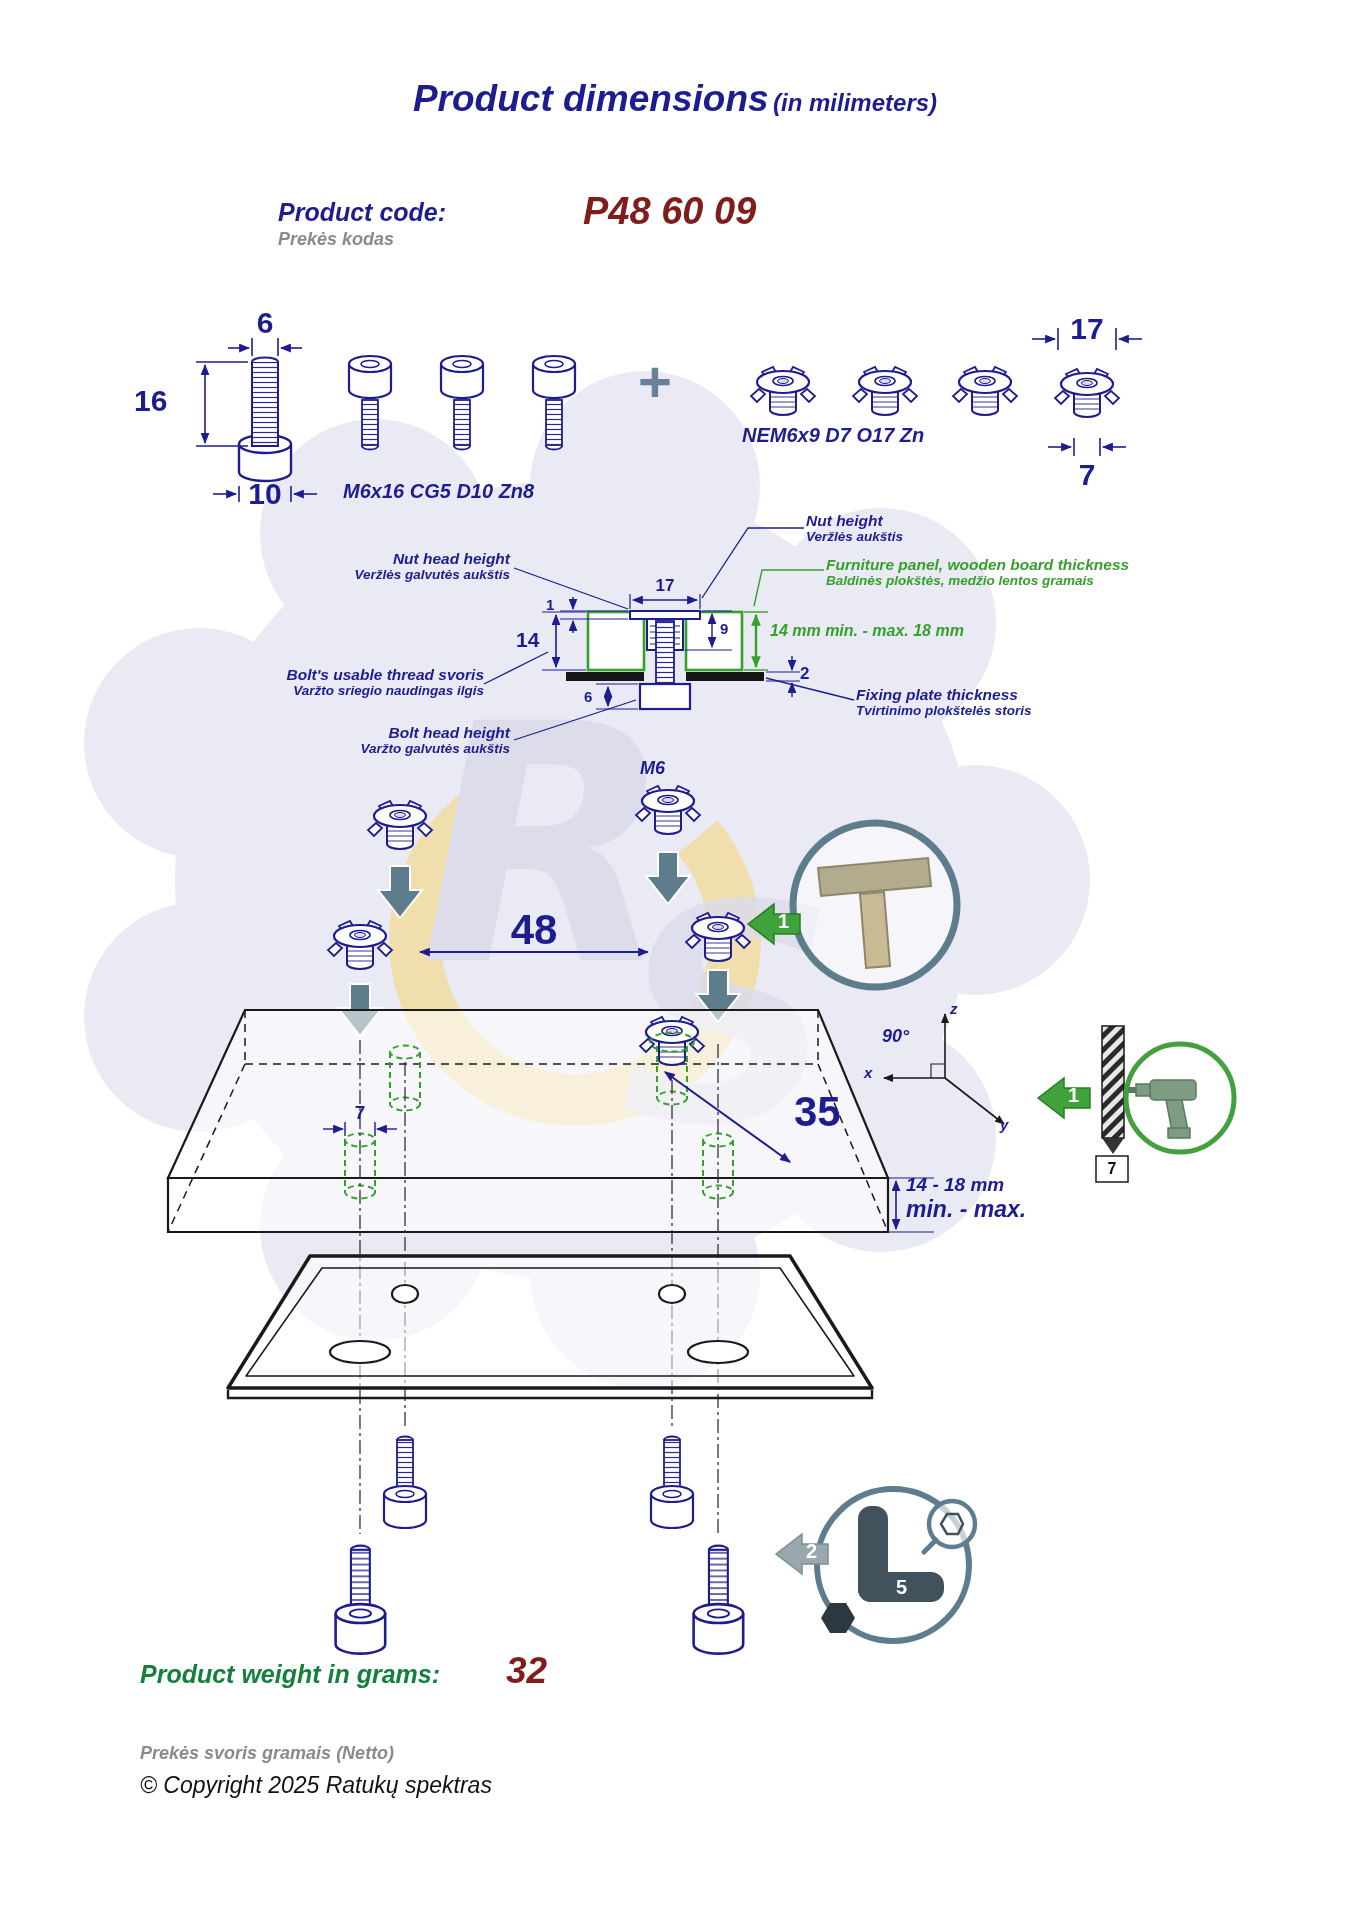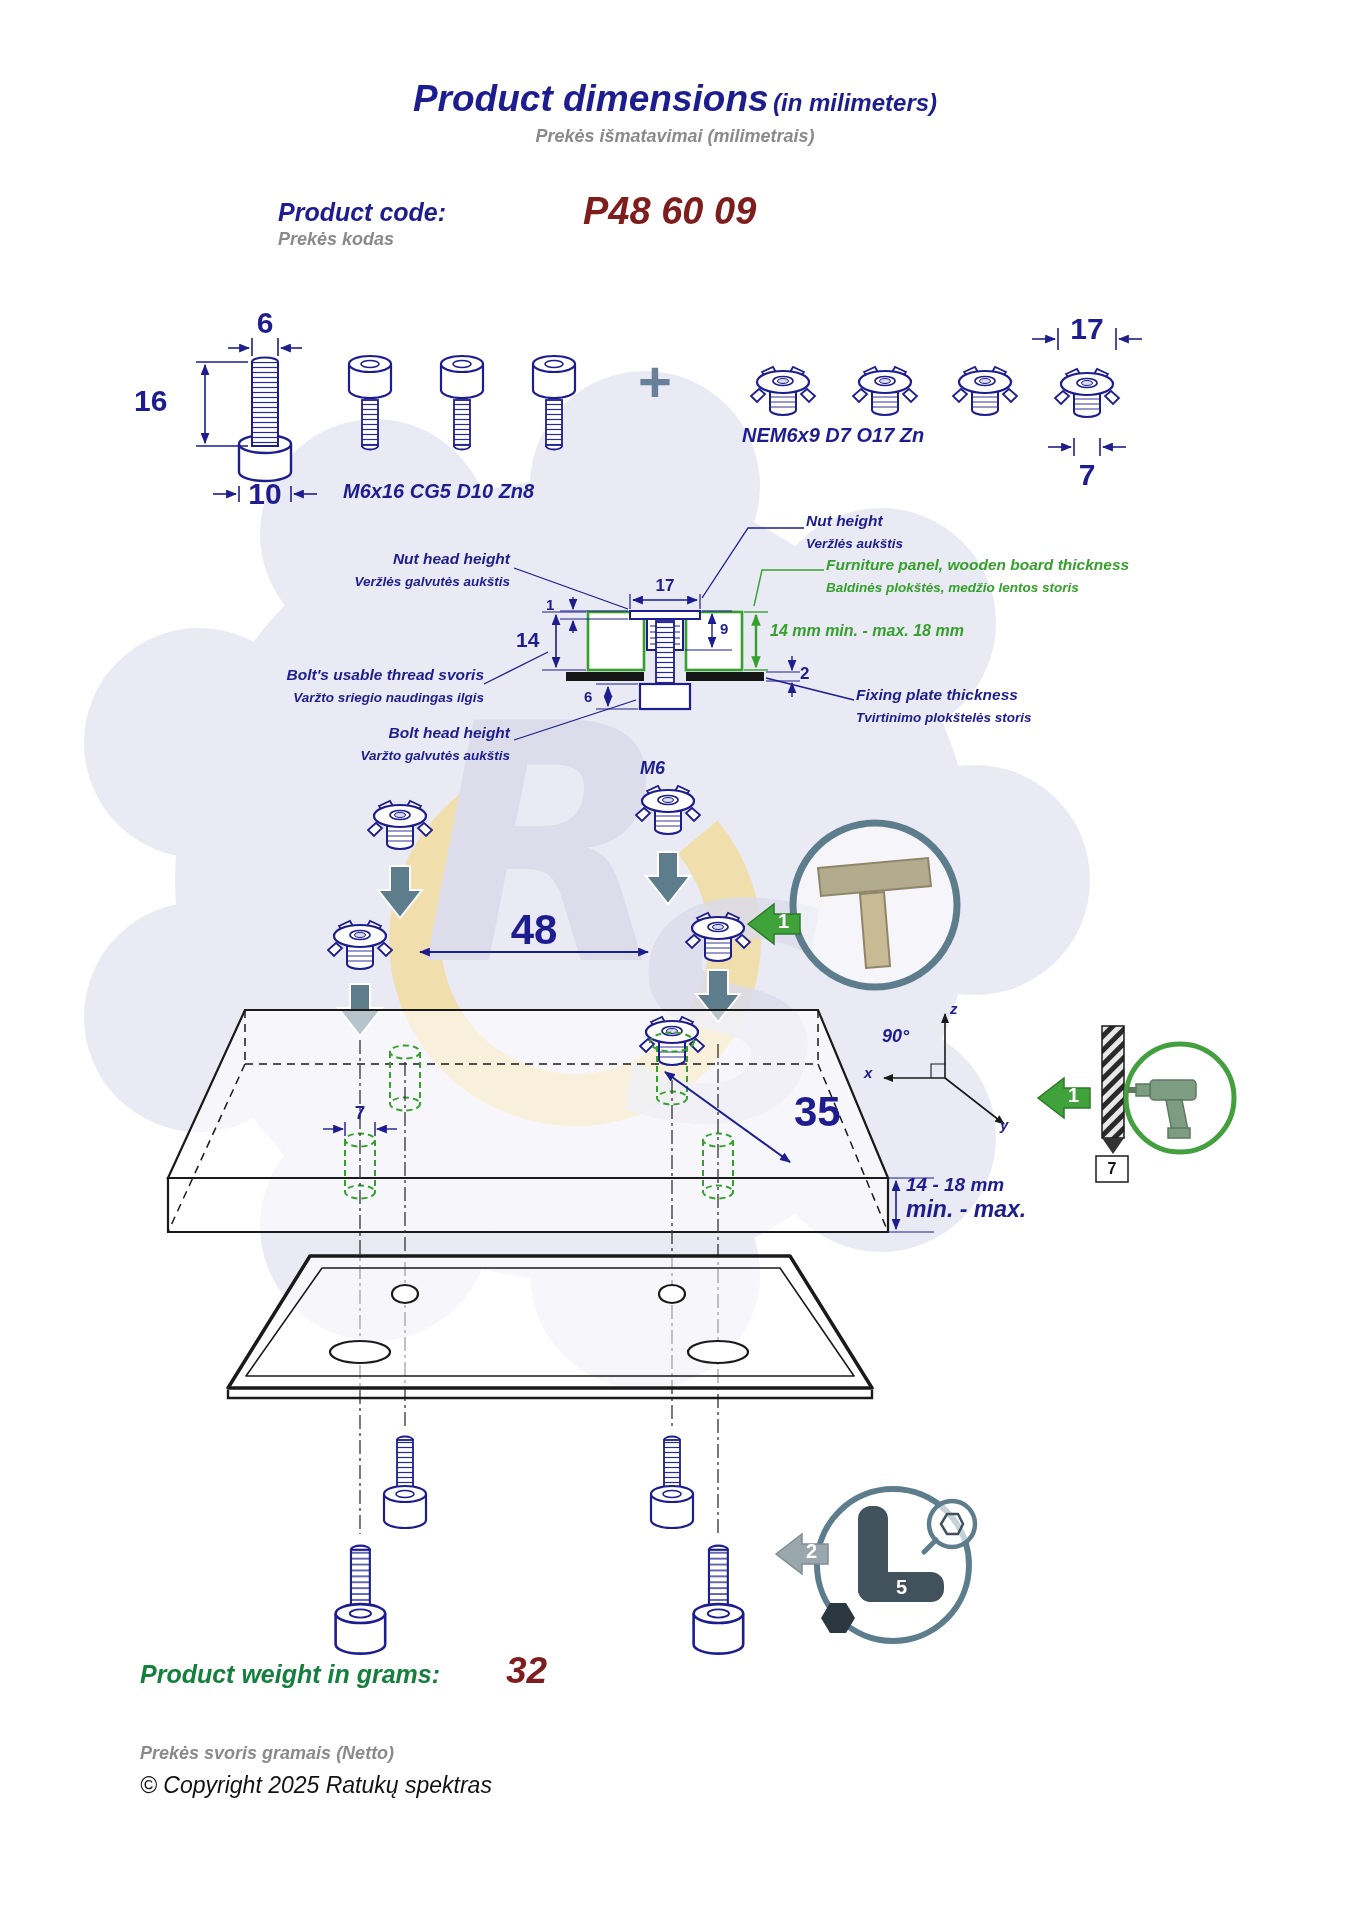--- a/index.html
+++ b/index.html
@@ -12,21 +12,21 @@
   .green { color:#36a02c; }
   .magenta { color:#7f1d1d; }
   .white { color:#ffffff; }
   .dark { color:#121212; }
   .bi { font-weight:bold; font-style:italic; }
   .b  { font-weight:bold; }
   .i  { font-style:italic; }
   .center { text-align:center; }
   .right { text-align:right; }
   .lbl-en { font-size:15.5px; font-weight:bold; font-style:italic; line-height:1.12; }
-  .lbl-lt { font-size:13.5px; font-weight:bold; font-style:italic; line-height:1.12;margin-top:7px; }
+  .lbl-lt { font-size:13.5px; font-weight:bold; font-style:italic; line-height:1.12; }
   .dimtxt { font-weight:bold; color:#1d1d8f; }
   svg text { font-family:"DejaVu Sans", sans-serif; }
 </style>
 </head>
 <body>
 
 <div class="page">
 
   <svg width="1350" height="1909" viewBox="0 0 1350 1909" class="abs" style="left:0;top:0">
     <defs>
@@ -319,21 +319,20 @@
         <line x1="936" y1="1540" x2="924" y2="1552" stroke="#5d7d8d" stroke-width="5" stroke-linecap="round"></line>
       </g>
     </g>
     <use href="#leftArrowShape" transform="translate(776,1532)" fill="#9aa7ad" stroke="#7e8d94" stroke-width="1.5"></use>
   </svg>
 
   <div class="abs center" style="left:0px;top:78px;width:1350px">
     <span class="navy bi" style="font-size:37px">Product dimensions</span>
     <span class="navy bi" style="font-size:24px"> (in milimeters)</span>
   </div>
-  <div class="abs center gray bi" style="left:0px;top:126px;width:1350px;font-size:18px">Prekės išmatavimai (milimetrais)</div>
 
   <div class="abs navy bi" style="left:278px;top:198px;font-size:25px">Product code:</div>
   <div class="abs gray bi" style="left:278px;top:229px;font-size:18px">Prekės kodas</div>
   <div class="abs magenta bi" style="left:583px;top:190px;font-size:38px">P48 60 09</div>
 
   <div class="abs dimtxt center" style="left:250px;top:306px;width:30px;font-size:30px">6</div>
   <div class="abs dimtxt" style="left:134px;top:384px;font-size:30px">16</div>
   <div class="abs dimtxt center" style="left:240px;top:477px;width:50px;font-size:30px">10</div>
   <div class="abs navy bi" style="left:343px;top:480px;font-size:20px">M6x16 CG5 D10 Zn8</div>
 
@@ -353,21 +352,21 @@
   <div class="abs" style="left:806px;top:512px">
     <div class="lbl-en navy">Nut height</div>
     <div class="lbl-lt navy">Veržlės aukštis</div>
   </div>
   <div class="abs right" style="left:296px;top:550px;width:214px">
     <div class="lbl-en navy">Nut head height</div>
     <div class="lbl-lt navy">Veržlės galvutės aukštis</div>
   </div>
   <div class="abs" style="left:826px;top:556px">
     <div class="lbl-en green">Furniture panel, wooden board thickness</div>
-    <div class="lbl-lt green">Baldinės plokštės, medžio lentos storis</div>
+    <div class="lbl-lt green">Baldinės plokštės, medžio lentos gramais</div>
   </div>
   <div class="abs green bi" style="left:770px;top:622px;font-size:16px">14 mm min. - max. 18 mm</div>
   <div class="abs right" style="left:266px;top:666px;width:218px">
     <div class="lbl-en navy">Bolt's usable thread svoris</div>
     <div class="lbl-lt navy">Varžto sriegio naudingas ilgis</div>
   </div>
   <div class="abs" style="left:856px;top:686px">
     <div class="lbl-en navy">Fixing plate thickness</div>
     <div class="lbl-lt navy">Tvirtinimo plokštelės storis</div>
   </div>

